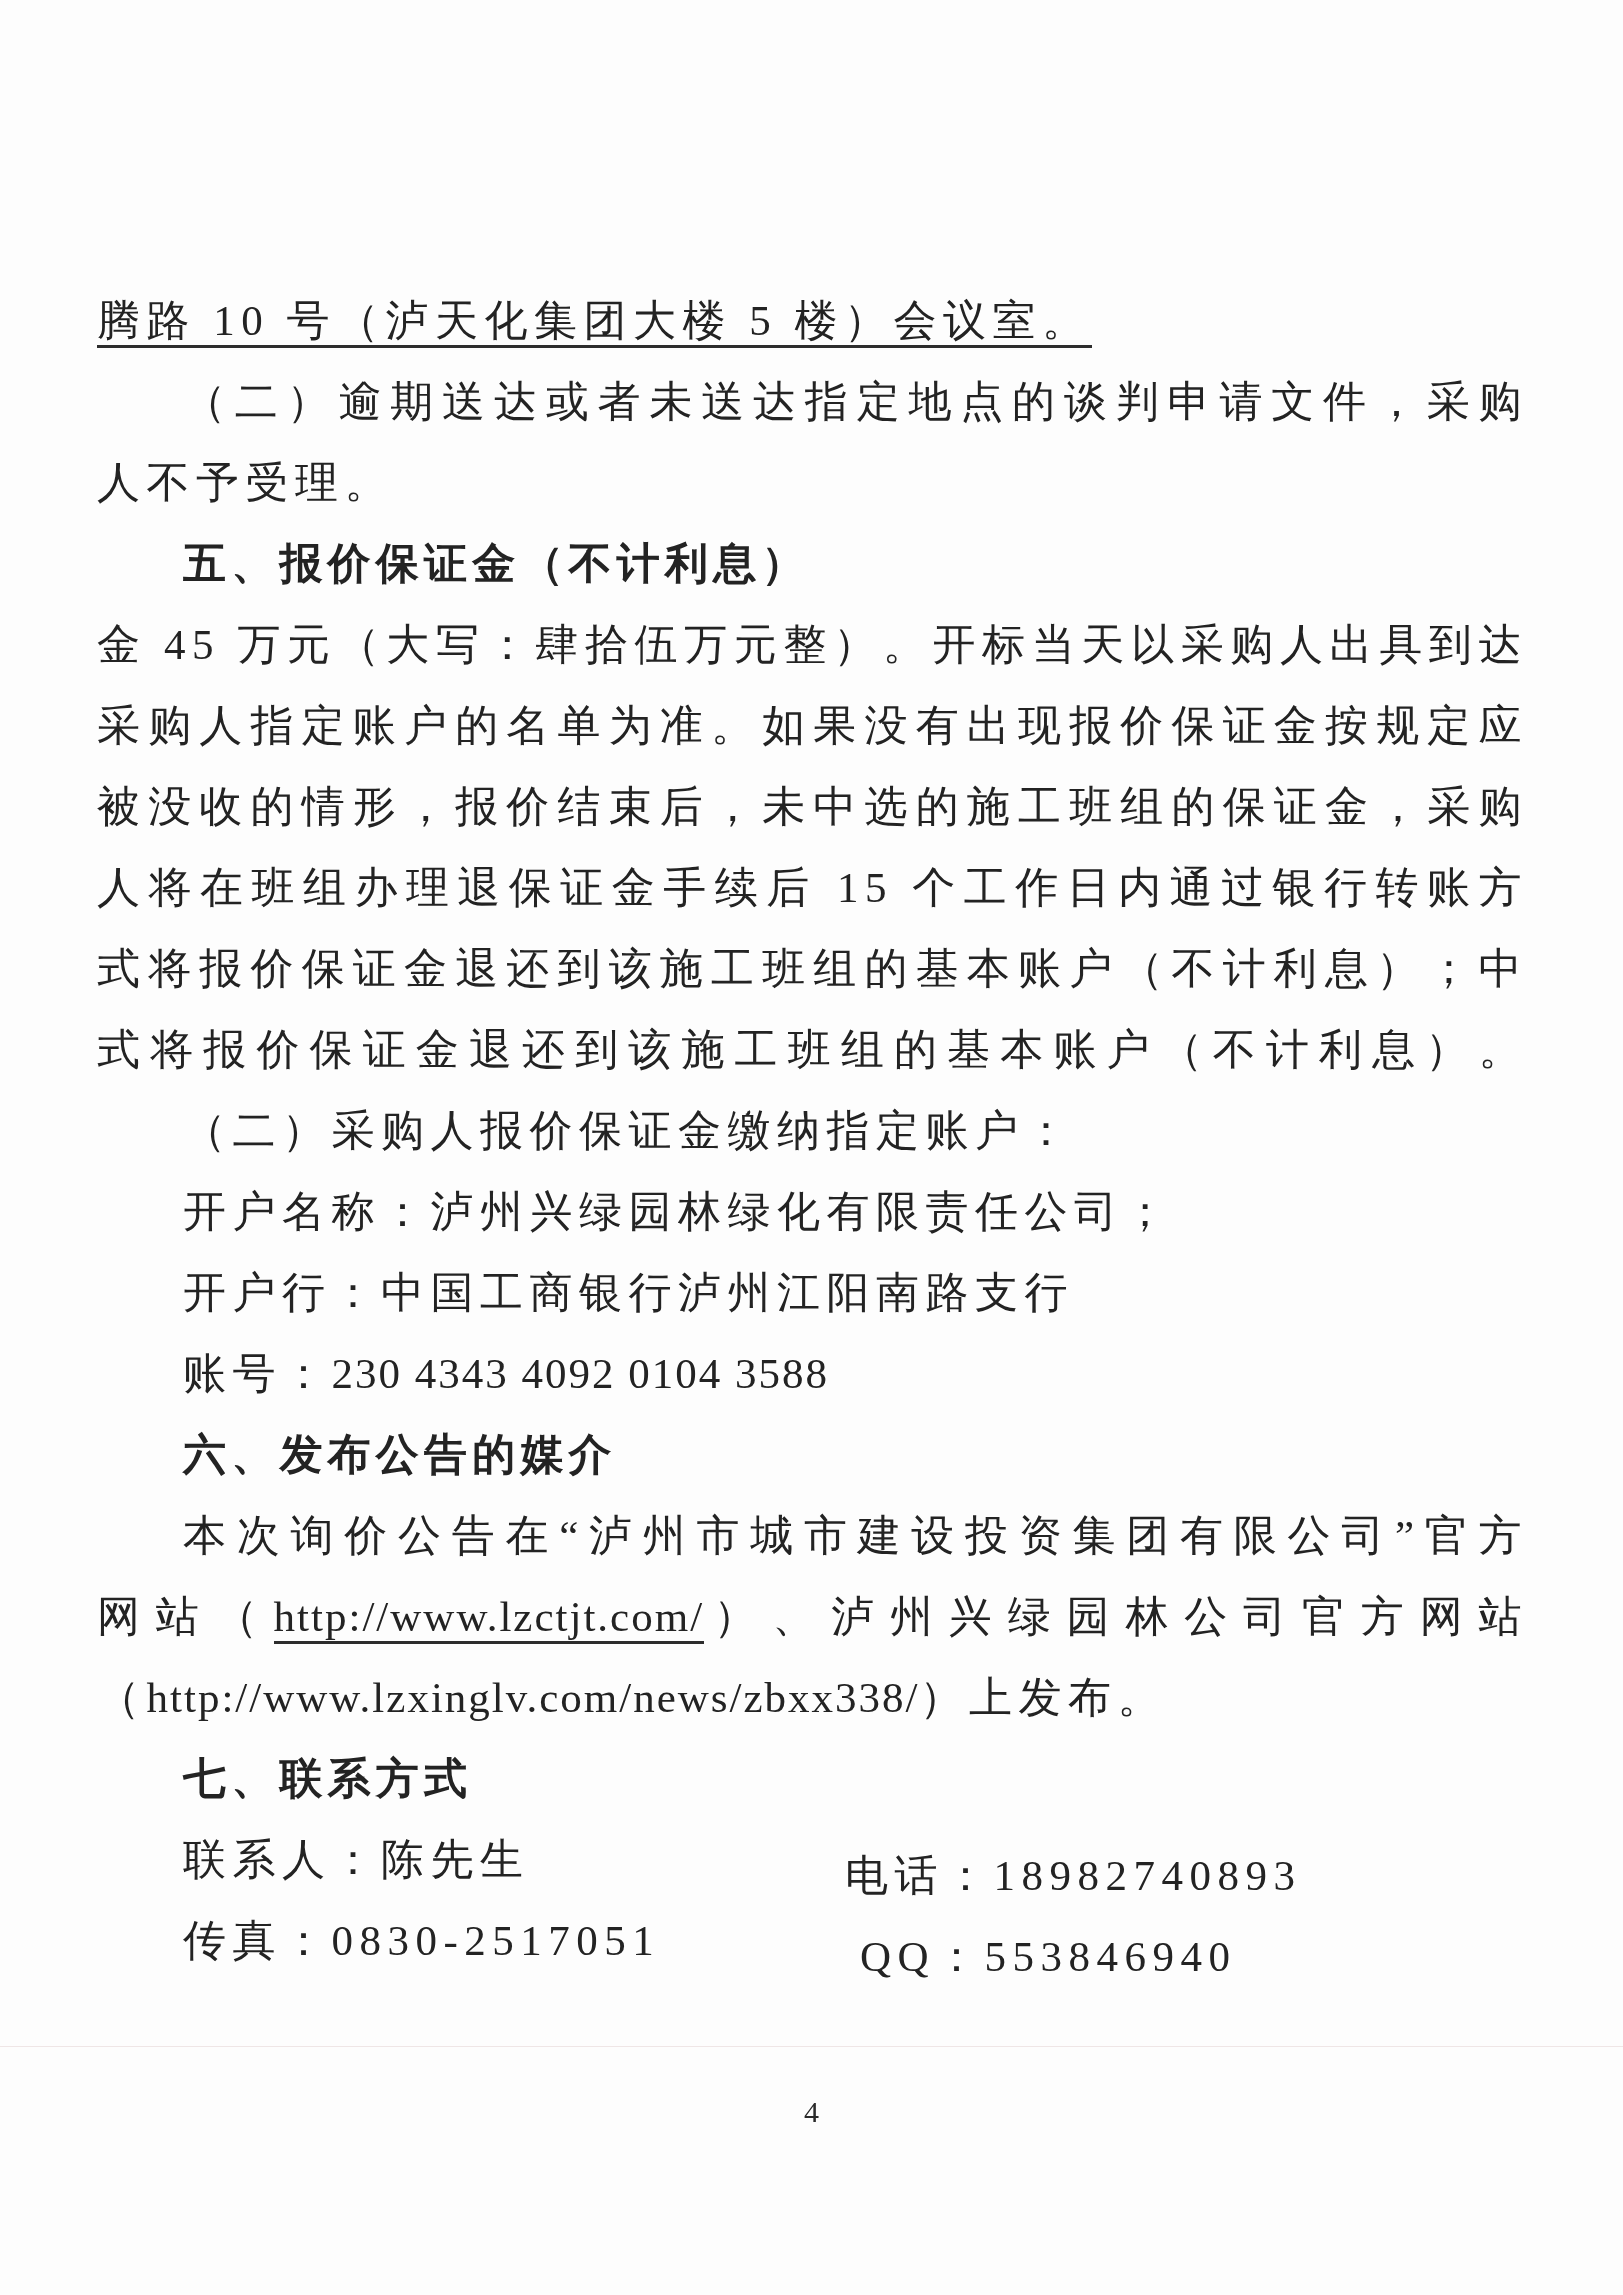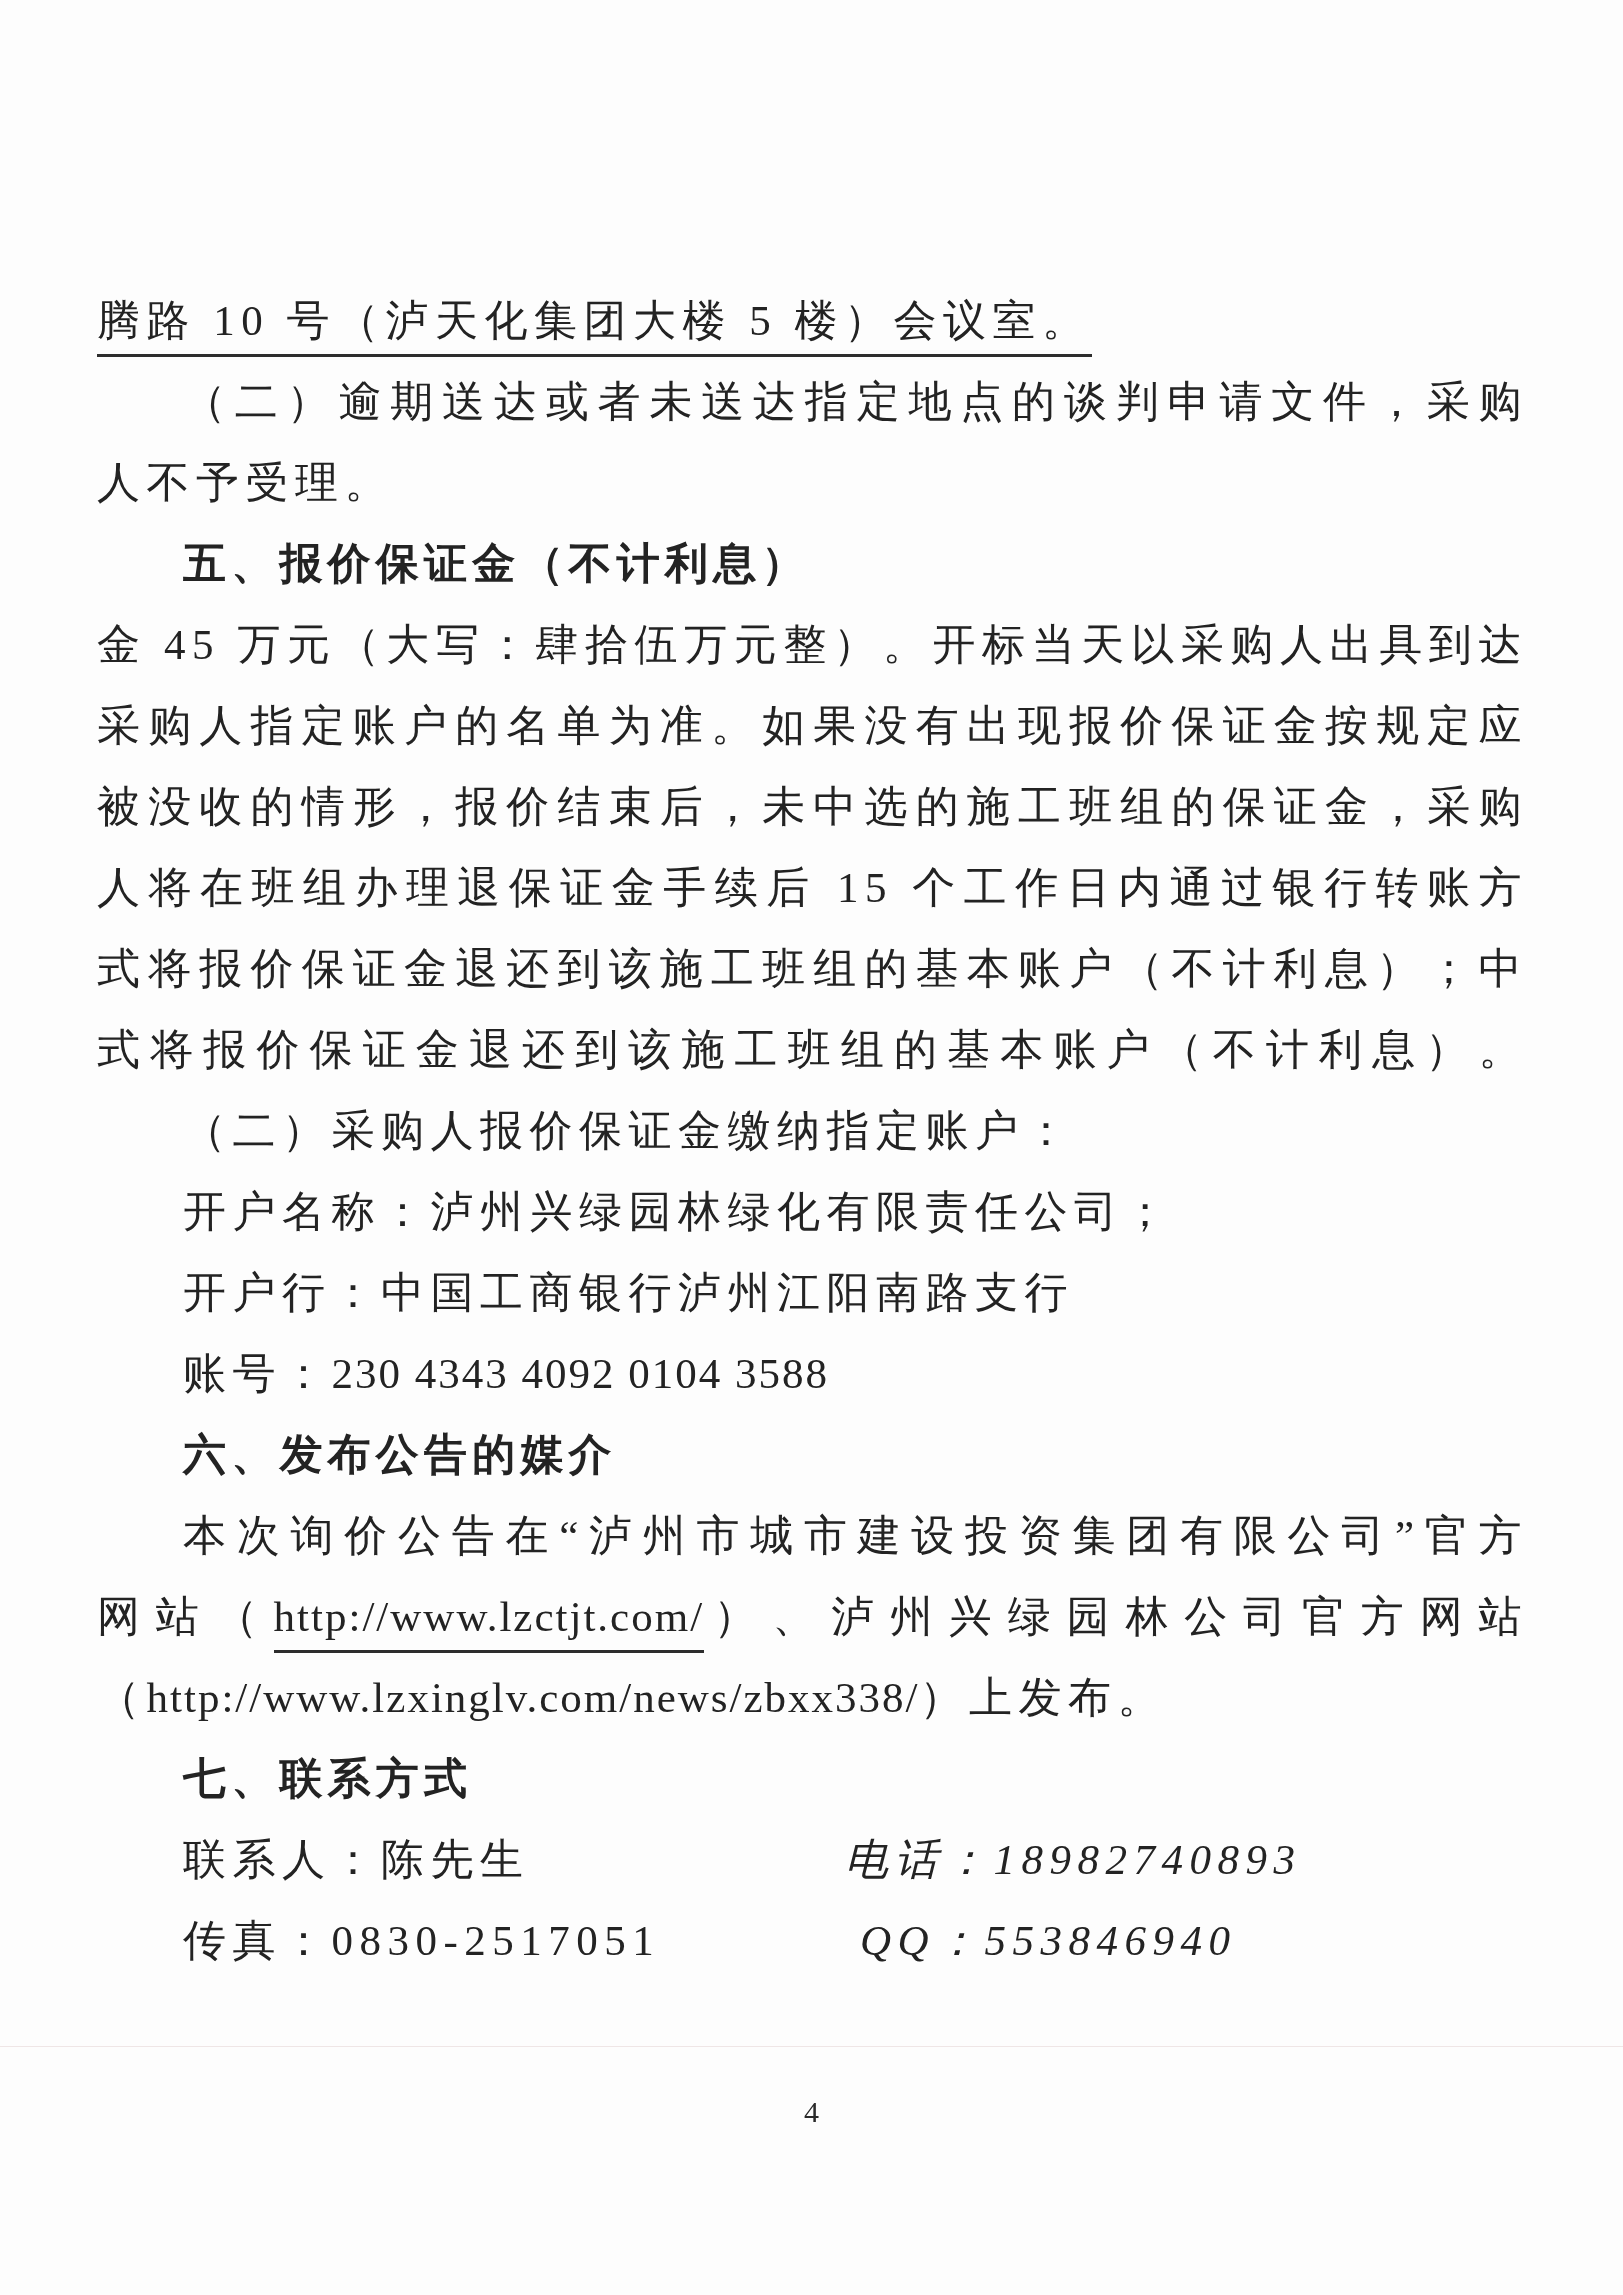--- a/index.html
+++ b/index.html
@@ -39,29 +39,28 @@
   .line.indent { text-indent: 86px; }
 
   .line.head {
     font-family: Liberation Serif, serif;
     font-weight: 700;
     letter-spacing: 5.2px;
   }
 
   .u {
     border-bottom: 3.9px solid #2d2d2d;
-    padding-bottom: 10px;
+    padding-bottom: 1px;
   }
 
   .latin { letter-spacing: 2px; }
 
   .abs {
     position: absolute;
-    top: 0;
-    font-style: italic;
+    top: 16px;
   }
 
   .footer-divider {
     position: absolute;
     left: 0;
     top: 2046px;
     width: 1623px;
     height: 1.3px;
     background: #efe6e6;
   }

